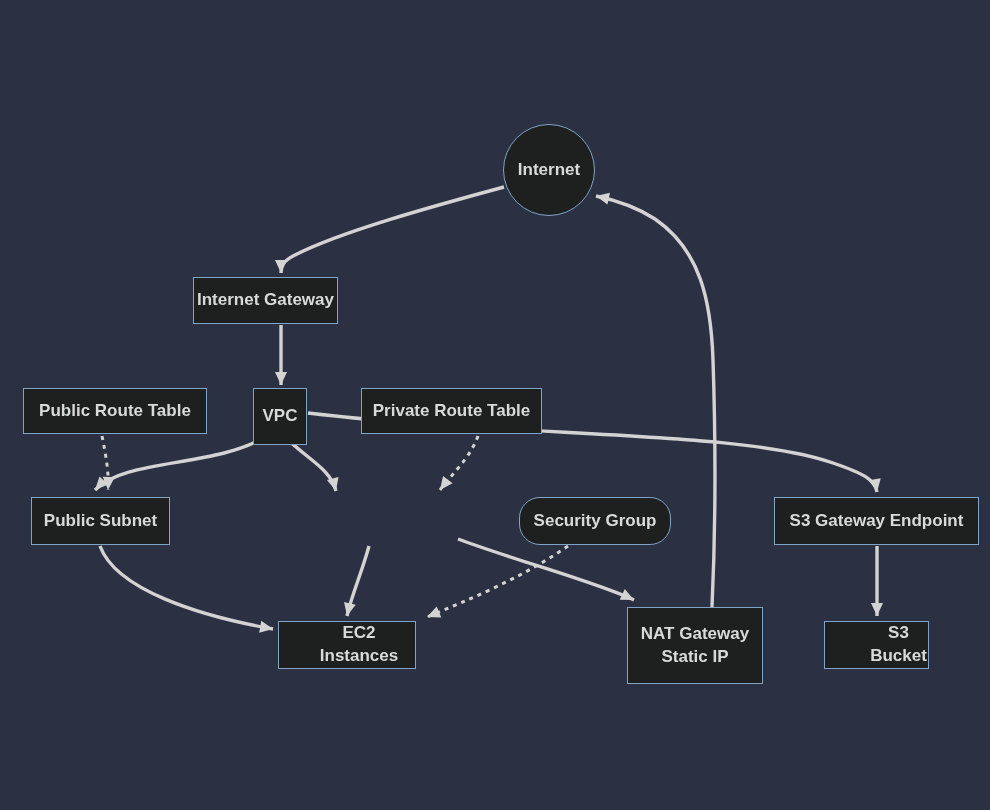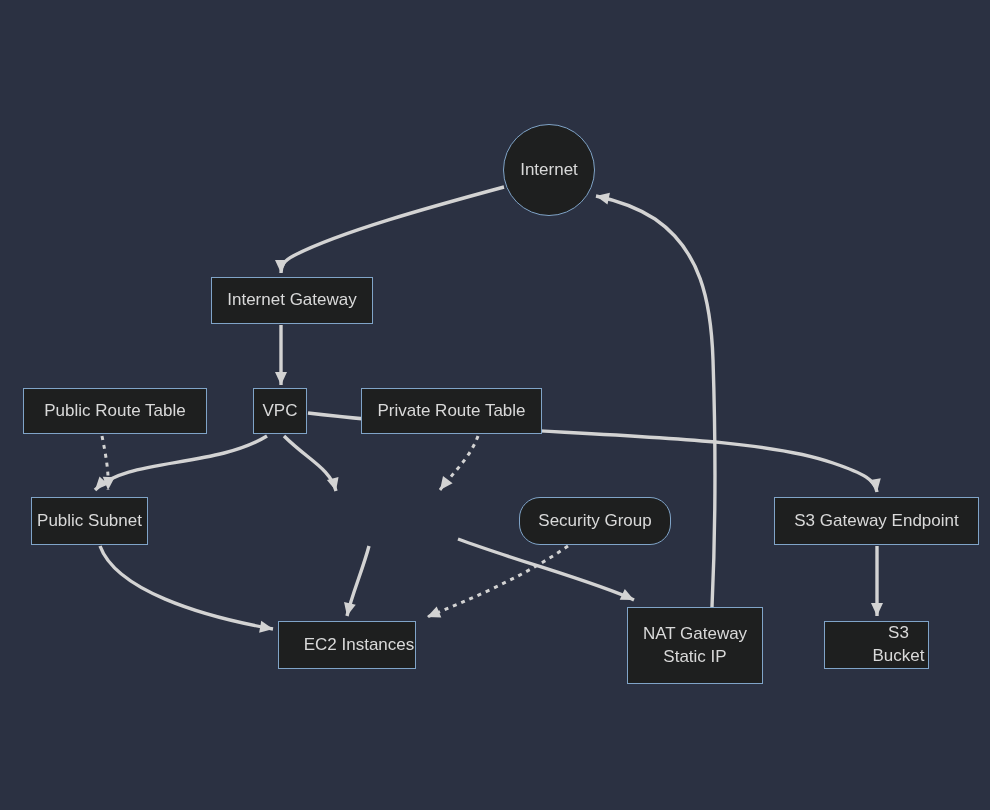--- a/index.html
+++ b/index.html
@@ -9,20 +9,21 @@
     --edge:#d3d3d3;
     --text:#d9d9d9;
   }
   html,body{margin:0;padding:0;background:var(--bg);}
   .stage{
     position:relative;
     width:990px;height:810px;
     background:var(--bg);
     font-family:"Liberation Sans",sans-serif;
     overflow:hidden;
+    font-weight:bold;
   }
   svg.edges{position:absolute;left:0;top:0;width:990px;height:810px;}
   .nodes{position:absolute;left:0;top:0;width:990px;height:810px;}
   .node{
     position:absolute;
     box-sizing:border-box;
     background:var(--node-fill);
     border:1.4px solid var(--node-border);
     color:var(--text);
     display:flex;align-items:center;justify-content:center;
@@ -56,25 +57,25 @@
       <path d="M 308 413 C 520 438 740 430 833 463 C 865 474 875 480 877 492" class="edge solid" marker-end="url(#arrow)"></path>
       <path d="M 100 546 C 116 590 200 616 273 629" class="edge solid" marker-end="url(#arrow)"></path>
       <path d="M 369 546 C 362 572 352 594 347 616" class="edge solid" marker-end="url(#arrow)"></path>
       <path d="M 568 546 C 522 578 468 600 427 617" class="edge dotted" marker-end="url(#arrow)"></path>
       <path d="M 458 539 C 520 562 596 582 634 600" class="edge solid" marker-end="url(#arrow)"></path>
       <path d="M 712 607 C 717 500 715 420 713 360 C 711 300 700 250 655 219 C 635 206 615 200 596 196" class="edge solid" marker-end="url(#arrow)"></path>
       <path d="M 877 546 L 877 616" class="edge solid" marker-end="url(#arrow)"></path>
     </svg>
   <div class="nodes">
       <div class="node circle" style="left: 503px; top: 124px; width: 92px; height: 92px;"><span>Internet</span></div>
-      <div class="node rect" style="left: 211px; top: 277px; width: 162px; height: 47px;"><span>Internet Gateway</span></div>
+      <div class="node rect" style="left: 193px; top: 277px; width: 145px; height: 47px;"><span>Internet Gateway</span></div>
       <div class="node rect" style="left: 8px; top: 388px; width: 184px; height: 46px; margin-left: 15px;"><span>Public Route Table</span></div>
-      <div class="node rect" style="left: 253px; top: 388px; width: 54px; height: 46px;"><span>VPC</span></div>
+      <div class="node rect" style="left: 253px; top: 388px; width: 54px; height: 57px;"><span>VPC</span></div>
       <div class="node rect" style="left: 361px; top: 388px; width: 181px; height: 46px;"><span>Private Route Table</span></div>
-      <div class="node rect" style="left: 31px; top: 497px; width: 117px; height: 48px;"><span>Public Subnet</span></div>
+      <div class="node rect" style="left: 31px; top: 497px; width: 139px; height: 48px;"><span>Public Subnet</span></div>
       <div class="node rect" style="left: 519px; top: 497px; width: 152px; height: 48px; border-radius: 21px;"><span>Security Group</span></div>
       <div class="node rect" style="left: 774px; top: 497px; width: 205px; height: 48px;"><span>S3 Gateway Endpoint</span></div>
       <div class="node rect" style="left: 278px; top: 621px; width: 138px; height: 48px; padding-left: 24px;"><span>EC2 Instances</span></div>
       <div class="node rect" style="left: 627px; top: 607px; width: 136px; height: 77px;"><span>NAT Gateway
 Static IP</span></div>
       <div class="node rect" style="left: 824px; top: 621px; width: 105px; height: 48px; padding-left: 44px;"><span>S3 Bucket</span></div>
     </div>
 </div>
 
 </body></html>

